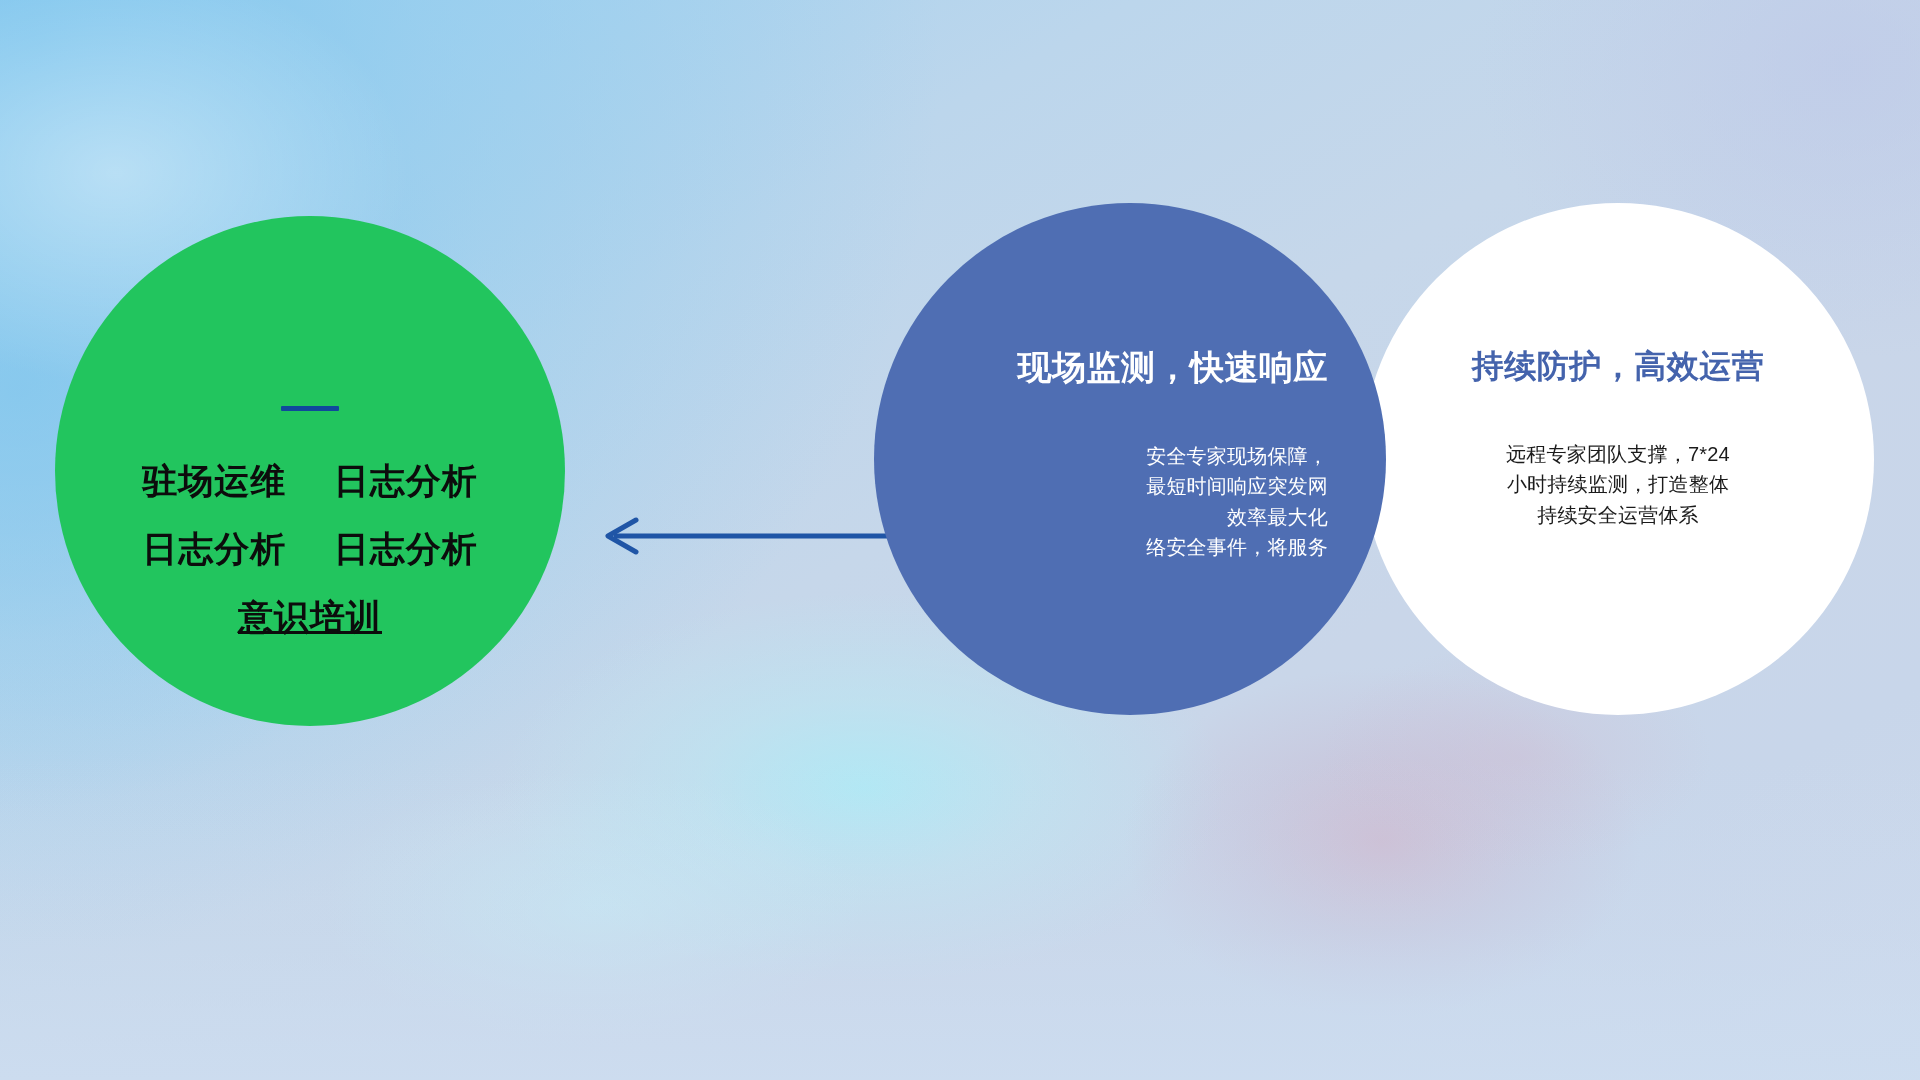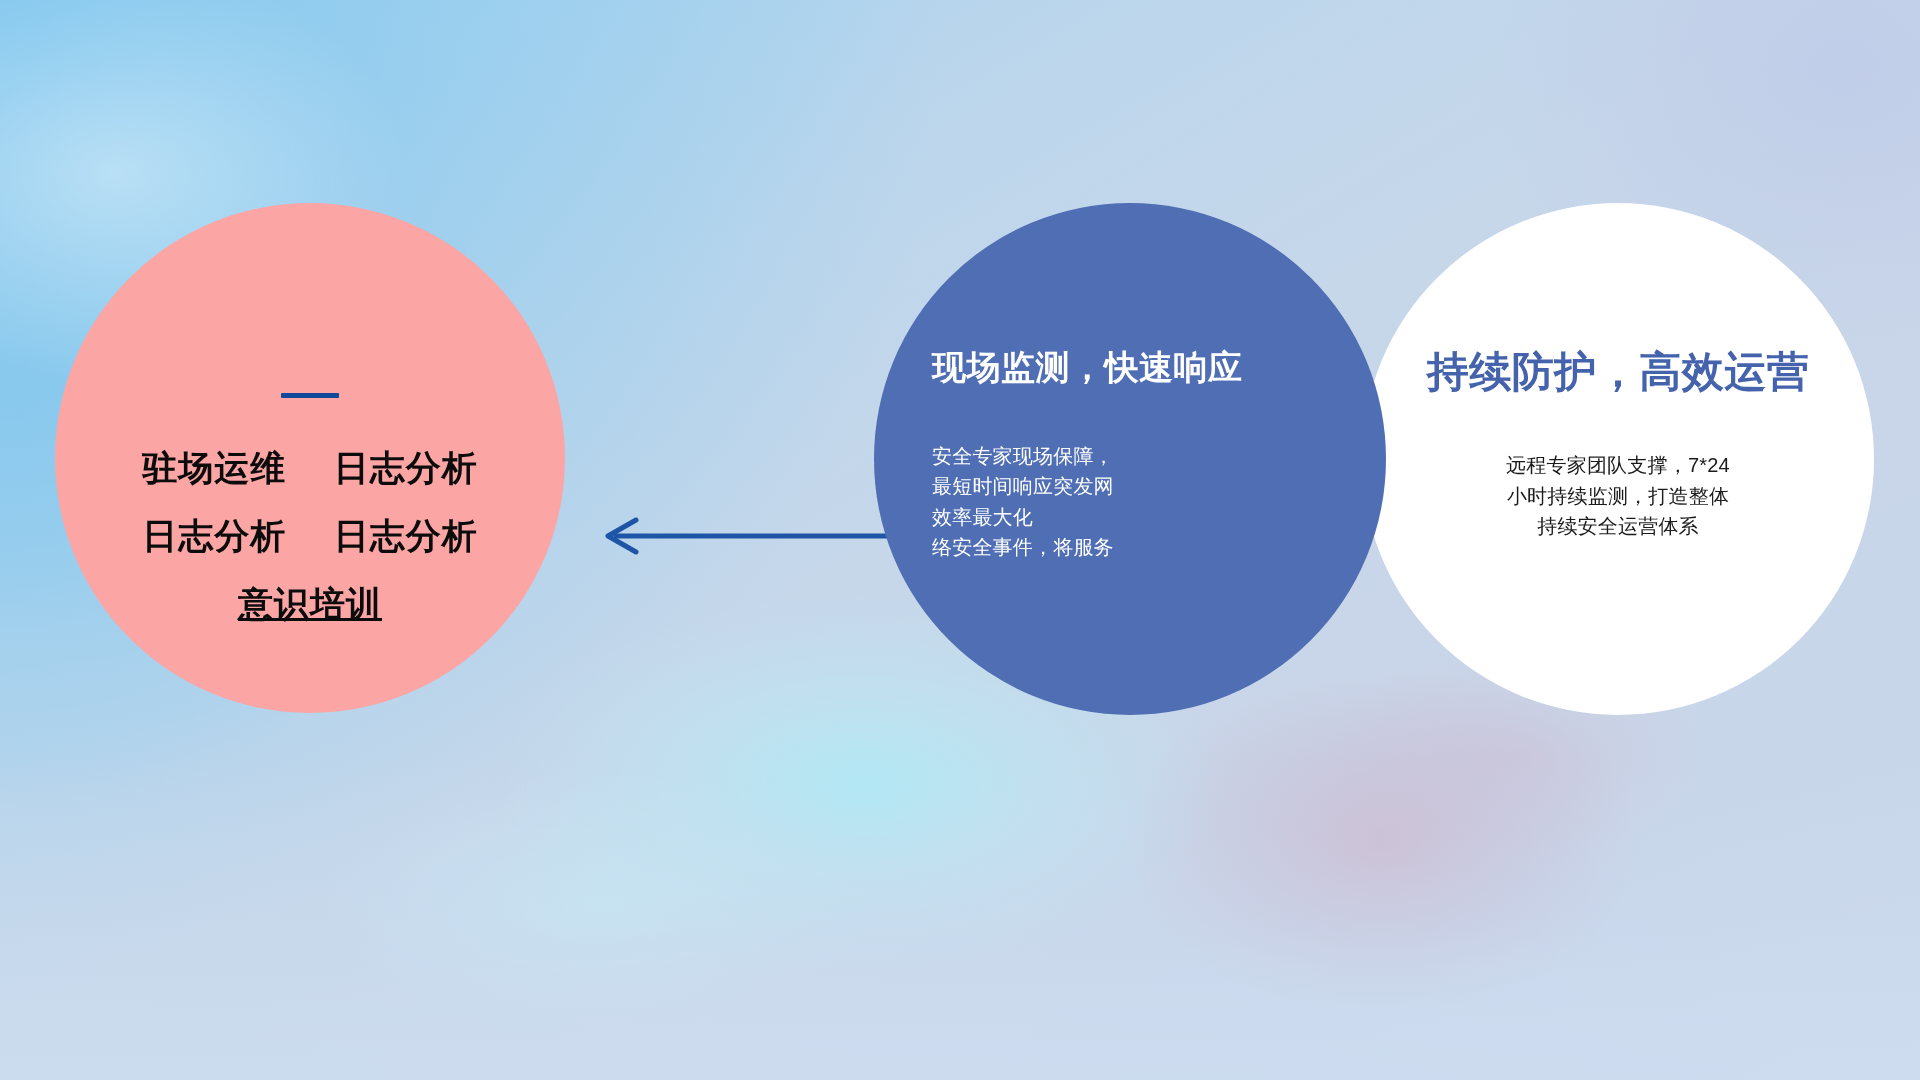--- a/index.html
+++ b/index.html
@@ -66,24 +66,24 @@
 
   
   .circle {
     position: absolute;
     border-radius: 50%;
     box-sizing: border-box;
   }
 
   .circle-left {
     left: 55px;
-    top: 203px;
+    top: 216px;
     width: 510px;
     height: 510px;
-    background: #fca5a5;
+    background: #22c55e;
     z-index: 5;
   }
 
   .circle-middle {
     left: 874px;
     top: 203px;
     width: 512px;
     height: 512px;
     background: #4f6eb3;
     z-index: 6;
@@ -132,21 +132,21 @@
     margin-bottom: 0;
     text-decoration: underline;
   }
 
   
   .mid-inner {
     position: absolute;
     left: 0;
     right: 0;
     top: 145px;
-    text-align: left;
+    text-align: right;
     padding: 0 58px;
     box-sizing: border-box;
     z-index: 7;
   }
   .mid-title {
     font-size: 34px;
     font-weight: bold;
     color: #ffffff;
     letter-spacing: 0.5px;
     line-height: 1.15;
@@ -165,21 +165,21 @@
     position: absolute;
     left: 0;
     right: 0;
     top: 145px;
     text-align: center;
     padding: 0 44px;
     box-sizing: border-box;
     z-index: 7;
   }
   .right-title {
-    font-size: 42px;
+    font-size: 32px;
     font-weight: bold;
     color: #4463ac;
     letter-spacing: 0.5px;
     line-height: 1.15;
     margin-bottom: 54px;
     white-space: nowrap;
   }
   .right-body {
     font-size: 20px;
     color: #1b1b1b;

